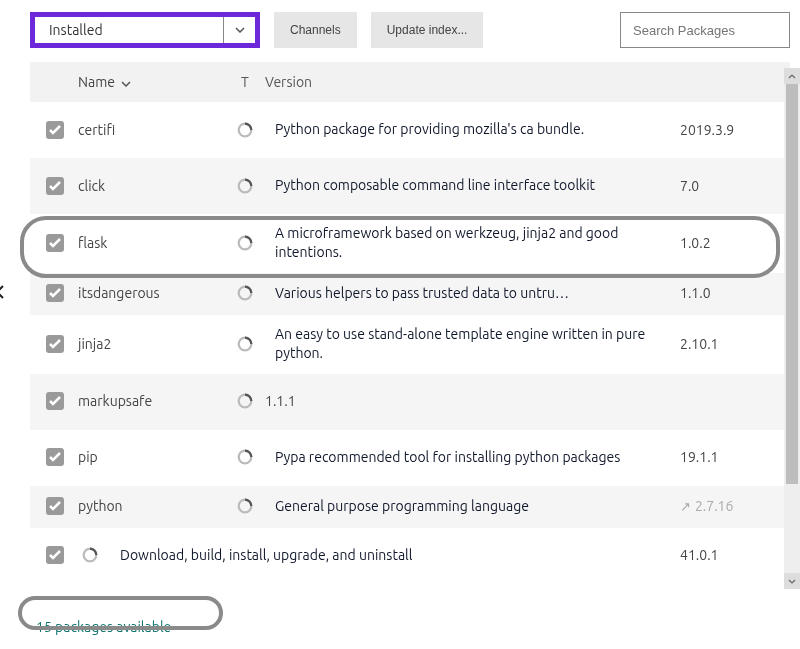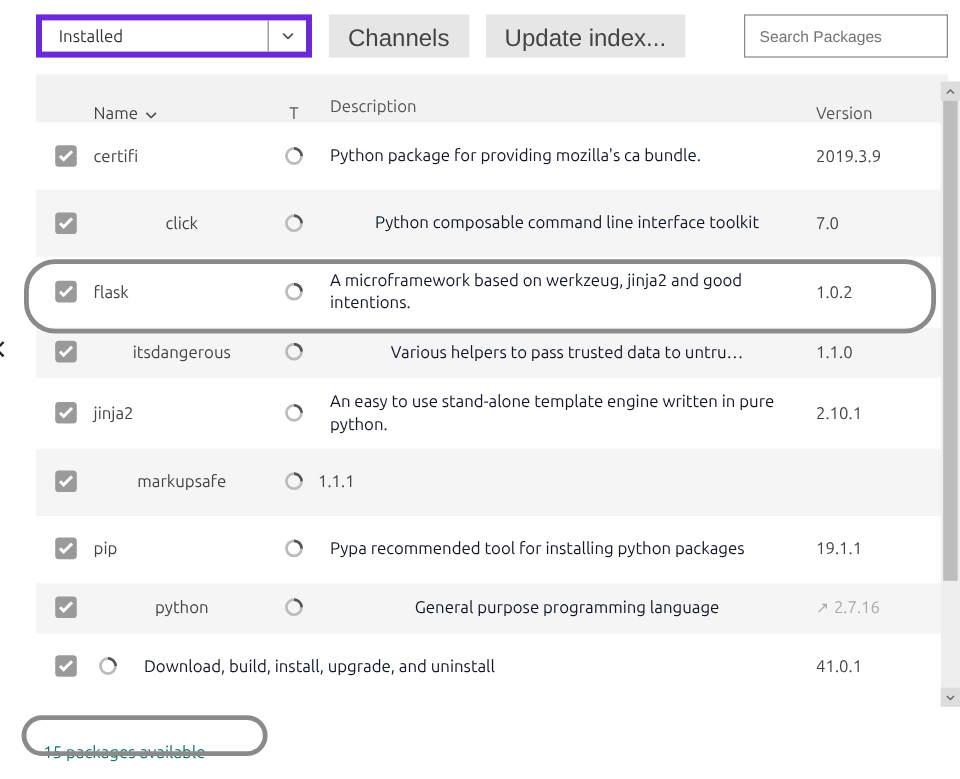--- a/index.html
+++ b/index.html
@@ -42,21 +42,21 @@
     width: 32px;
     border-left: 1px solid #888;
     display: flex;
     align-items: center;
     justify-content: center;
   }
   .btn {
     background: #e6e6e6;
     border: none;
     padding: 9px 16px;
-    font-size: 20px;
+    font-size: 12px;
     color: #444;
     cursor: pointer;
     height: 36px;
   }
   .search-box {
     border: 1px solid #888;
     display: flex;
     align-items: center;
     padding: 0 10px;
     height: 36px;
@@ -69,21 +69,21 @@
     flex: 1;
     font-size: 13px;
     color: #666;
     background: transparent;
   }
   .table-wrap {
     position: relative;
   }
   .header-row {
     display: flex;
-    align-items: flex-end;
+    align-items: center;
     background: #f2f2f2;
     height: 40px;
     padding-left: 10px;
   }
   .header-row .col-check { width: 30px; }
   .header-row .col-name { width: 155px; display:flex; align-items:center; gap:6px; padding-left:8px;}
   .header-row .col-t { width: 40px; text-align:center; color:#555;}
   .header-row .col-desc { flex: 1; padding-left: 10px; color:#555;}
   .header-row .col-ver { width: 110px; color:#555;}
   .table-body {
@@ -91,21 +91,21 @@
     overflow-y: auto;
   }
   .row {
     display: flex;
     align-items: center;
     min-height: 56px;
     padding: 6px 0 6px 10px;
     border-bottom: 1px solid transparent;
     position: relative;
   }
-  .row.alt { background: #f5f5f5; text-align: center; }
+  .row.alt { background: #f5f5f5; }
   .row.single { min-height: 42px; }
   .col-check { width: 30px; display:flex; justify-content:center;}
   .col-name { width: 155px; padding-left:8px; color:#444;}
   .col-t { width: 40px; display:flex; justify-content:center;}
   .col-desc { flex: 1; padding: 4px 10px 4px 10px; color:#0f172a; line-height:1.35;}
   .col-ver { width: 110px; color:#444; display:flex; align-items:center; gap:4px;}
   .checkbox {
     width: 18px;
     height: 18px;
     border-radius: 3px;
@@ -199,21 +199,20 @@
       <div class="col-check"></div>
       <div class="col-name">
         <span>Name</span>
         <span>
           <svg width="10" height="6" viewBox="0 0 10 6">
               <path d="M1 1 L5 5 L9 1" stroke="#555" stroke-width="1.5" fill="none"></path>
             </svg>
         </span>
       </div>
       <div class="col-t">T</div>
-      <div class="col-desc">Description</div>
       <div class="col-ver">Version</div>
     </div>
 
     <div class="table-body" id="tbody">
         <div class="row">
           <div class="col-check">
             <div class="checkbox">
               <svg width="12" height="10" viewBox="0 0 12 10">
                 <path d="M1 5 L4 8 L11 1"></path>
               </svg>

